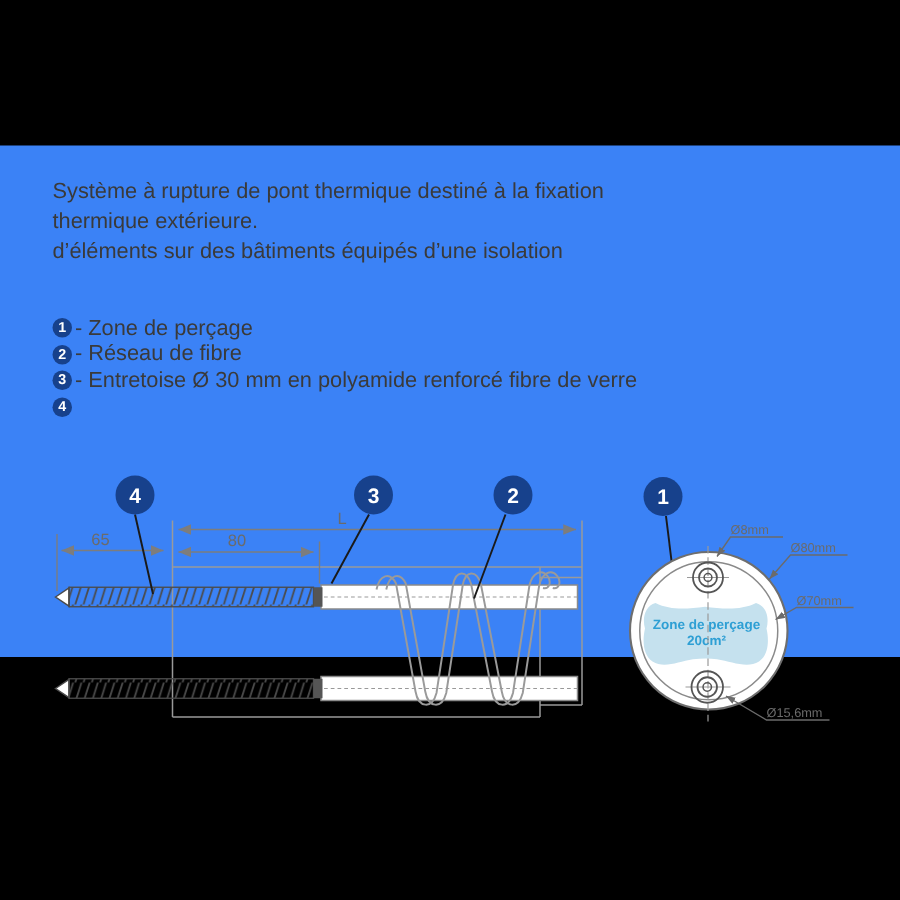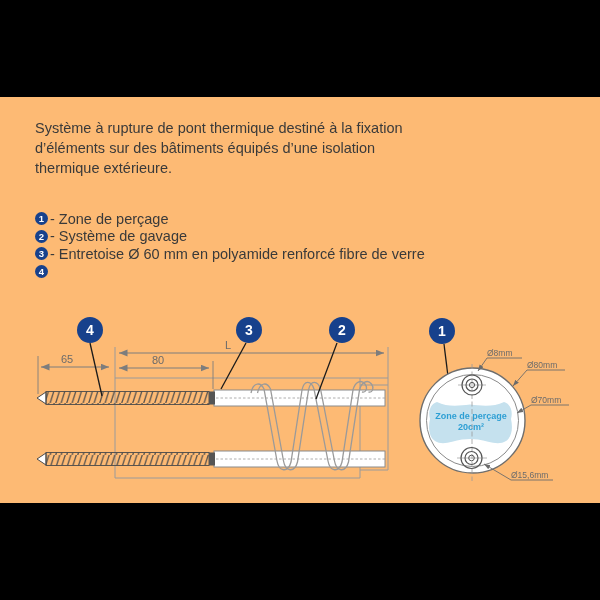--- a/index.html
+++ b/index.html
@@ -1,21 +1,21 @@
 <!DOCTYPE html>
 <html><head>
 <meta charset="utf-8">
 <style>
   html,body{margin:0;padding:0;}
   body{
     width:600px;height:600px;background:#000;position:relative;overflow:hidden;
     font-family:"Liberation Sans", sans-serif;
   }
   .content{
-    position:absolute;top:97px;left:0;width:600px;height:406px;background:#fdba74;
+    position:absolute;top:97px;left:0;width:600px;height:341px;background:#3b82f6;
   }
   .intro{
     position:absolute;left:35px;top:21px;width:480px;
     font-size:14.5px;line-height:20px;color:#3a3a3a;
   }
   .heading{
     position:absolute;left:35px;top:92px;width:520px;
     font-size:14.5px;color:#3a3a3a;
   }
   .elements-list{
@@ -37,37 +37,37 @@
   .callout-num{font-size:14px;font-weight:bold;fill:#ffffff;text-anchor:middle;}
   .small-label{font-size:8.5px;fill:#6b6b6b;}
   .zone-text{font-size:9px;font-weight:bold;fill:#2e9fd4;text-anchor:middle;}
 </style>
 </head>
 <body>
 
 <div class="content">
   <div class="intro">
     <div>Système à rupture de pont thermique destiné à la fixation</div>
+    <div>thermique extérieure.</div>
     <div>d’éléments sur des bâtiments équipés d’une isolation</div>
-    <div>thermique extérieure.</div>
   </div>
 
 
   <div class="elements-list">
     <div class="element-item">
       <span class="num-badge">1</span>
       <span>- Zone de perçage</span>
     </div>
     <div class="element-item">
       <span class="num-badge">2</span>
-      <span>- Système de gavage</span>
+      <span>- Réseau de fibre</span>
     </div>
     <div class="element-item">
       <span class="num-badge">3</span>
-      <span>- Entretoise Ø 60 mm en polyamide renforcé fibre de verre</span>
+      <span>- Entretoise Ø 30 mm en polyamide renforcé fibre de verre</span>
     </div>
     <div class="element-item">
       <span class="num-badge">4</span>
     </div>
   </div>
 </div>
 
 <svg class="diagram" width="600" height="600" viewBox="0 0 600 600">
   <defs>
     <pattern id="threads" width="5.5" height="13" patternUnits="userSpaceOnUse">

